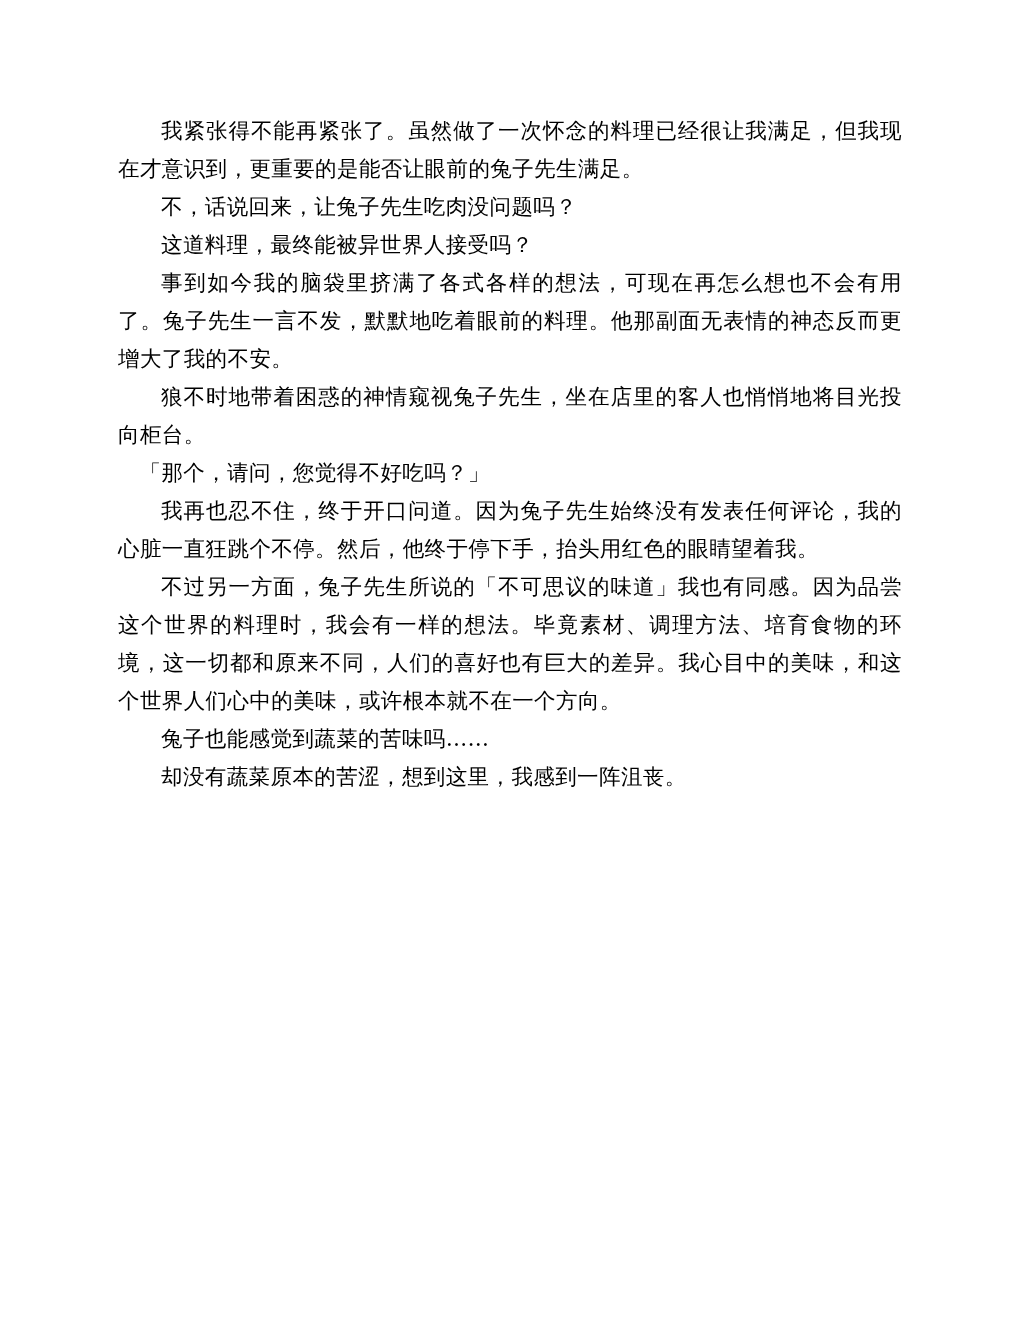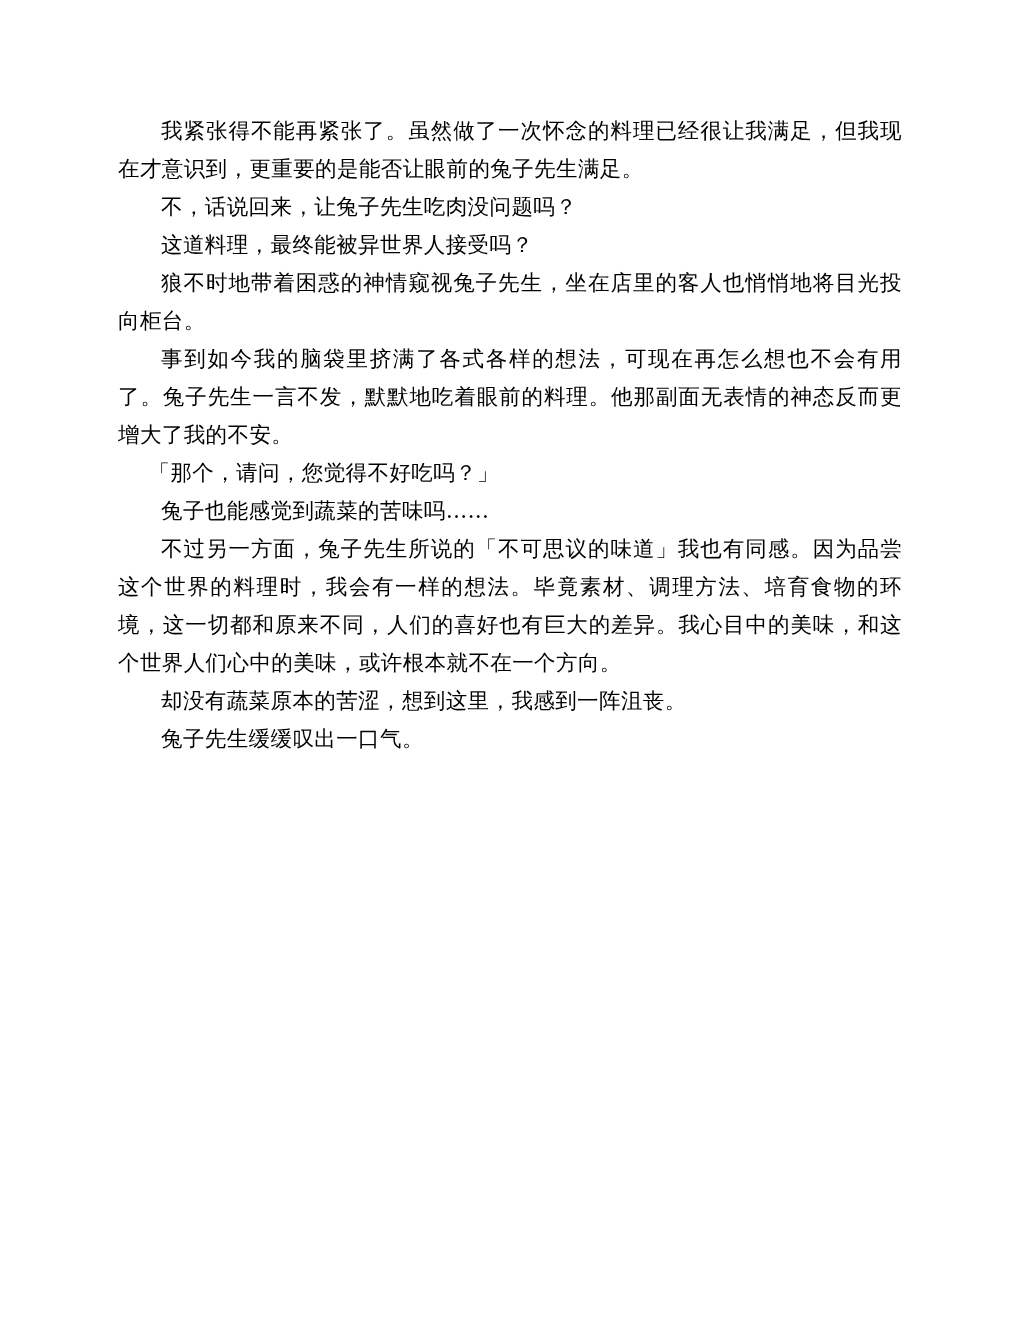--- a/index.html
+++ b/index.html
@@ -28,32 +28,31 @@
     text-align: justify;
     text-justify: inter-character;
     letter-spacing: 0.4px;
   }
   .body-text p {
     margin: 0;
     text-indent: 2em;
   }
   .body-text p.noindent {
     text-indent: 1em;
-    margin-left: 9px;
   }
 </style>
 </head>
 <body>
 
 <div class="page">
   <div class="body-text">
     <p>我紧张得不能再紧张了。虽然做了一次怀念的料理已经很让我满足，但我现在才意识到，更重要的是能否让眼前的兔子先生满足。</p>
     <p>不，话说回来，让兔子先生吃肉没问题吗？</p>
     <p>这道料理，最终能被异世界人接受吗？</p>
+    <p>事到如今我的脑袋里挤满了各式各样的想法，可现在再怎么想也不会有用了。兔子先生一言不发，默默地吃着眼前的料理。他那副面无表情的神态反而更增大了我的不安。</p>
     <p>狼不时地带着困惑的神情窥视兔子先生，坐在店里的客人也悄悄地将目光投向柜台。</p>
-    <p>事到如今我的脑袋里挤满了各式各样的想法，可现在再怎么想也不会有用了。兔子先生一言不发，默默地吃着眼前的料理。他那副面无表情的神态反而更增大了我的不安。</p>
     <p class="noindent">「那个，请问，您觉得不好吃吗？」</p>
+    <p>我再也忍不住，终于开口问道。因为兔子先生始终没有发表任何评论，我的心脏一直狂跳个不停。然后，他终于停下手，抬头用红色的眼睛望着我。</p>
+    <p>不过另一方面，兔子先生所说的「不可思议的味道」我也有同感。因为品尝这个世界的料理时，我会有一样的想法。毕竟素材、调理方法、培育食物的环境，这一切都和原来不同，人们的喜好也有巨大的差异。我心目中的美味，和这个世界人们心中的美味，或许根本就不在一个方向。</p>
     <p>兔子也能感觉到蔬菜的苦味吗……</p>
-    <p>不过另一方面，兔子先生所说的「不可思议的味道」我也有同感。因为品尝这个世界的料理时，我会有一样的想法。毕竟素材、调理方法、培育食物的环境，这一切都和原来不同，人们的喜好也有巨大的差异。我心目中的美味，和这个世界人们心中的美味，或许根本就不在一个方向。</p>
     <p>却没有蔬菜原本的苦涩，想到这里，我感到一阵沮丧。</p>
-    <p>兔子先生缓缓叹出一口气。</p>
   </div>
 </div>
 
 </body></html>

